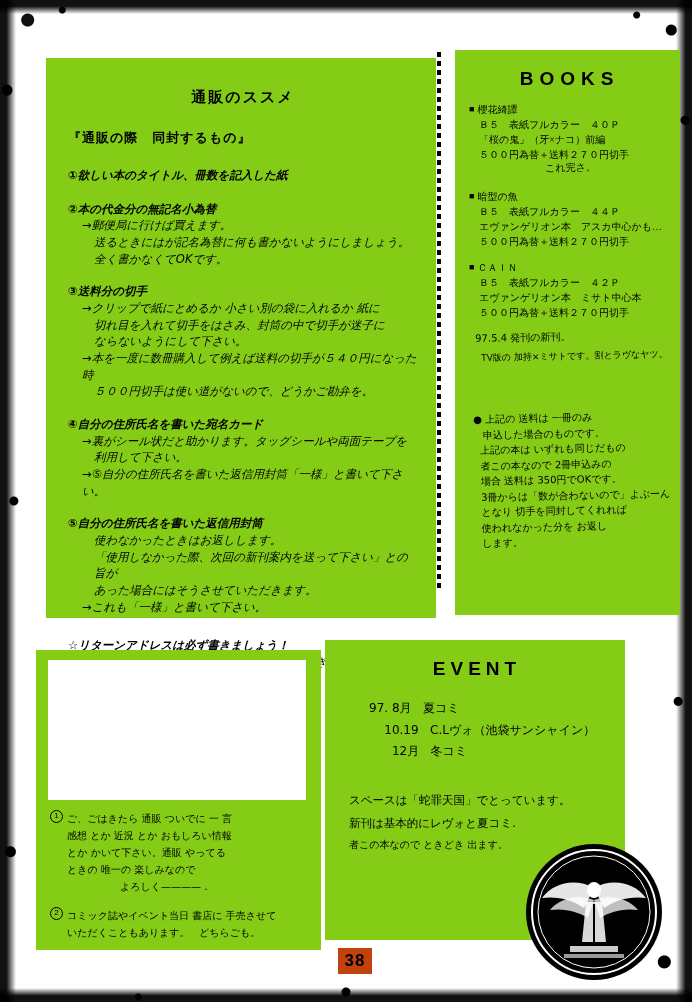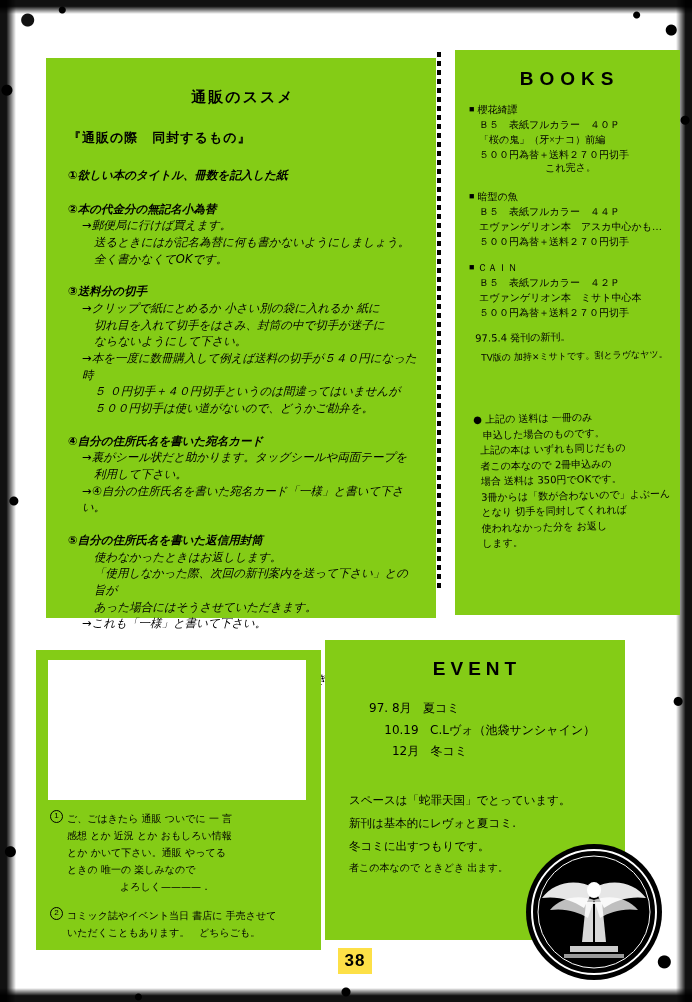--- a/index.html
+++ b/index.html
@@ -184,21 +184,21 @@
     line-height: 10px;
     font-size: 8px;
     margin-right: 4px;
   }
 
   
   #page-number {
     position: absolute;
     left: 338px; bottom: 28px;
     width: 34px; height: 26px;
-    background: #fde047;
+    background: #c2410c;
     color: #000;
     font-size: 17px;
     font-weight: bold;
     display: flex;
     align-items: center;
     justify-content: center;
     letter-spacing: 1px;
   }
 
   
@@ -229,27 +229,26 @@
     <p class="item jp lead" style="margin-top:17px;">②本の代金分の無記名小為替</p>
     <p class="item jp sub">→郵便局に行けば買えます。</p>
     <p class="item jp sub2">送るときにはが記名為替に何も書かないようにしましょう。</p>
     <p class="item jp sub2">全く書かなくてOKです。</p>
 
     <p class="item jp lead" style="margin-top:16px;">③送料分の切手</p>
     <p class="item jp sub">→クリップで紙にとめるか 小さい別の袋に入れるか 紙に</p>
     <p class="item jp sub2">切れ目を入れて切手をはさみ、封筒の中で切手が迷子に</p>
     <p class="item jp sub2">ならないようにして下さい。</p>
     <p class="item jp sub">→本を一度に数冊購入して例えば送料の切手が５４０円になった時</p>
-    <p class="item jp sub2">５ ０円切手＋４０円切手というのは間違ってはいませんが</p>
     <p class="item jp sub2">５００円切手は使い道がないので、どうかご勘弁を。</p>
 
     <p class="item jp lead" style="margin-top:16px;">④自分の住所氏名を書いた宛名カード</p>
     <p class="item jp sub">→裏がシール状だと助かります。タッグシールや両面テープを</p>
     <p class="item jp sub2">利用して下さい。</p>
-    <p class="item jp sub">→④自分の住所氏名を書いた宛名カード「一様」と書いて下さい。</p>
+    <p class="item jp sub">→⑤自分の住所氏名を書いた返信用封筒「一様」と書いて下さい。</p>
 
     <p class="item jp lead" style="margin-top:16px;">⑤自分の住所氏名を書いた返信用封筒</p>
     <p class="item jp sub2">使わなかったときはお返しします。</p>
     <p class="item jp sub2">「使用しなかった際、次回の新刊案内を送って下さい」との旨が</p>
     <p class="item jp sub2">あった場合にはそうさせていただきます。</p>
     <p class="item jp sub">→これも「一様」と書いて下さい。</p>
 
     <p class="item jp lead" style="margin-top:22px;">☆リターンアドレスは必ず書きましょう！</p>
     <p class="item jp sub">郵便事故がおこっても必ず自分の所へ戻ってきます。</p>
   </div>
@@ -298,21 +297,20 @@
 
 <div class="panel" id="panel-event">
   <div style="padding:18px 14px 0 18px;">
     <p class="event-title">EVENT</p>
     <div class="event-line jp" style="padding-left:26px;">97. 8月   夏コミ</div>
     <div class="event-line jp" style="padding-left:26px;">    10.19   C.Lヴォ（池袋サンシャイン）</div>
     <div class="event-line jp" style="padding-left:26px;">      12月   冬コミ</div>
 
     <div class="event-note jp" style="margin-top:26px;padding-left:6px;">スペースは「蛇罪天国」でとっています。</div>
     <div class="event-note jp" style="padding-left:6px;">新刊は基本的にレヴォと夏コミ.</div>
-    <div class="event-note jp" style="padding-left:6px;">冬コミに出すつもりです。</div>
     <div class="event-note jp" style="padding-left:6px;font-size:10px;">者この本なので ときどき 出ます。</div>
   </div>
 </div>
 
 <div class="panel" id="panel-note">
   <div class="note-box"></div>
   <div style="position:absolute;left:14px;top:160px;width:258px;">
     <div style="display:flex;align-items:flex-start;">
       <span class="circ-num">1</span>
       <span class="note-line jp">ご、ごはきたら 通販 ついでに 一 言

